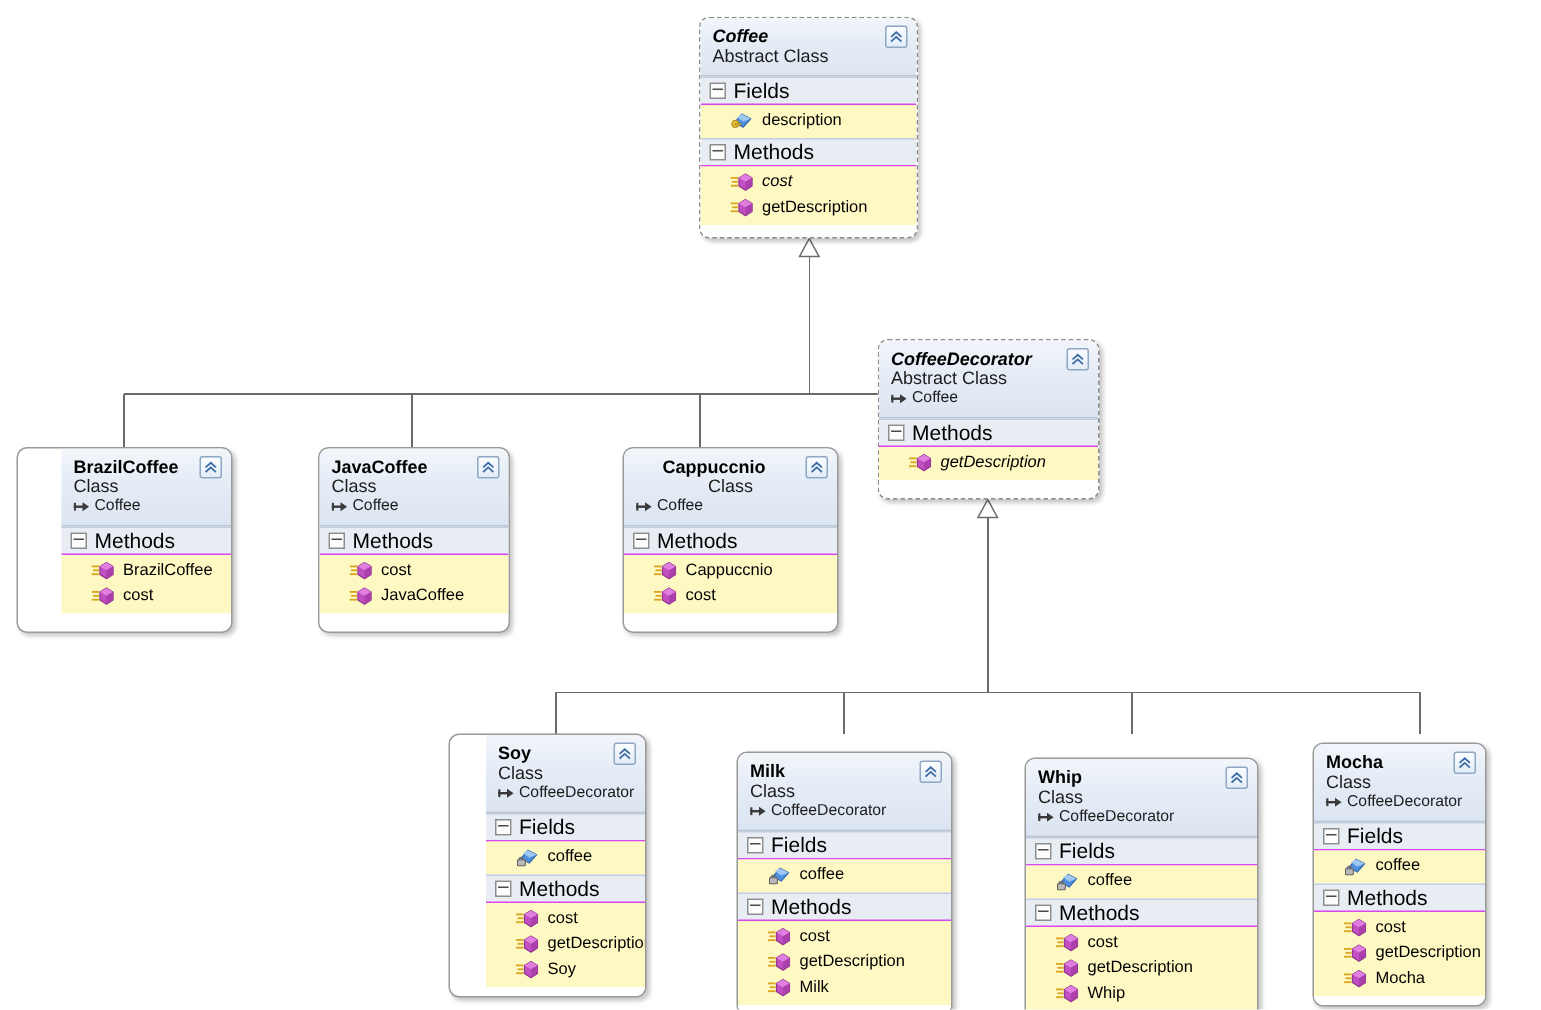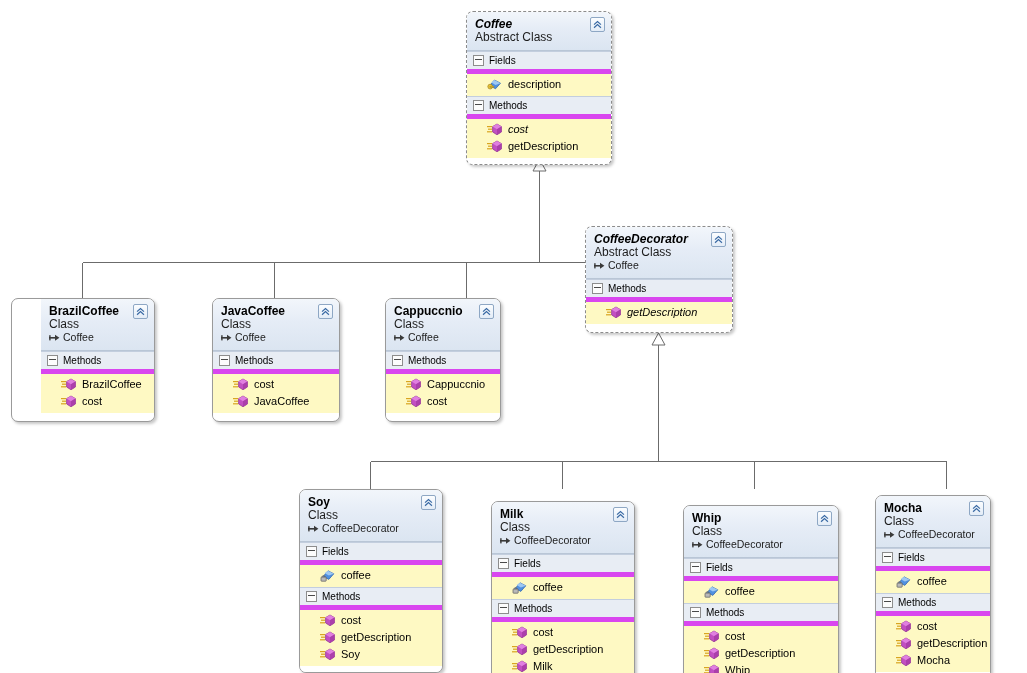--- a/index.html
+++ b/index.html
@@ -91,26 +91,26 @@
     display: flex;
     align-items: center;
     justify-content: center;
   }
   .chevron-btn svg { display: block; }
 
   
   .section-head {
     background: #e8edf4;
     border-top: 1px solid #c3cede;
-    border-bottom: 5px solid #d946ef;
+    border-bottom: 1px solid #d946ef;
     padding: 2px 6px 2px 6px;
     display: flex;
     align-items: center;
     gap: 5px;
-    font-size: 10px;
+    font-size: 14px;
     line-height: 13px;
   }
   .expander {
     width: 9px;
     height: 9px;
     border: 1px solid #8d8d8d;
     background: #fcfcfc;
     position: relative;
     flex: 0 0 auto;
   }
@@ -405,21 +405,21 @@
                   <polygon points="10,1 14.4,3.6 10,6.2 5.6,3.6" fill="#e07fe0"></polygon>
                   <polygon points="10,6.2 14.4,3.6 14.4,9 10,11.8" fill="#ab3fab"></polygon>
                 </g>
               </svg>
             </span>
             <span class="member-name">JavaCoffee</span>
           </div>
         </div>
         <div class="box-pad-bottom"></div>
       </div>
-      <div class="uml-box" style="left: 385px; top: 298px; width: 116px; min-height: 124px;">
+      <div class="uml-box" style="left: 415px; top: 298px; width: 144px; min-height: 124px; text-align: center;">
         <div class="box-header">
           <span class="chevron-btn">
             <svg width="9" height="9" viewBox="0 0 9 9">
               <g fill="none" stroke="#3b6ba5" stroke-width="1.2" stroke-linecap="square">
                 <polyline points="1.5,4.2 4.5,1.5 7.5,4.2"></polyline>
                 <polyline points="1.5,7.3 4.5,4.6 7.5,7.3"></polyline>
               </g>
             </svg>
           </span>
           <div class="box-title">Cappuccnio</div>
@@ -466,21 +466,21 @@
                   <polygon points="10,1 14.4,3.6 10,6.2 5.6,3.6" fill="#e07fe0"></polygon>
                   <polygon points="10,6.2 14.4,3.6 14.4,9 10,11.8" fill="#ab3fab"></polygon>
                 </g>
               </svg>
             </span>
             <span class="member-name">cost</span>
           </div>
         </div>
         <div class="box-pad-bottom"></div>
       </div>
-      <div class="uml-box" style="left: 299px; top: 489px; width: 144px; min-height: 172px;">
+      <div class="uml-box" style="left: 299px; top: 489px; width: 132px; min-height: 172px; padding-left: 24px;">
         <div class="box-header">
           <span class="chevron-btn">
             <svg width="9" height="9" viewBox="0 0 9 9">
               <g fill="none" stroke="#3b6ba5" stroke-width="1.2" stroke-linecap="square">
                 <polyline points="1.5,4.2 4.5,1.5 7.5,4.2"></polyline>
                 <polyline points="1.5,7.3 4.5,4.6 7.5,7.3"></polyline>
               </g>
             </svg>
           </span>
           <div class="box-title">Soy</div>

